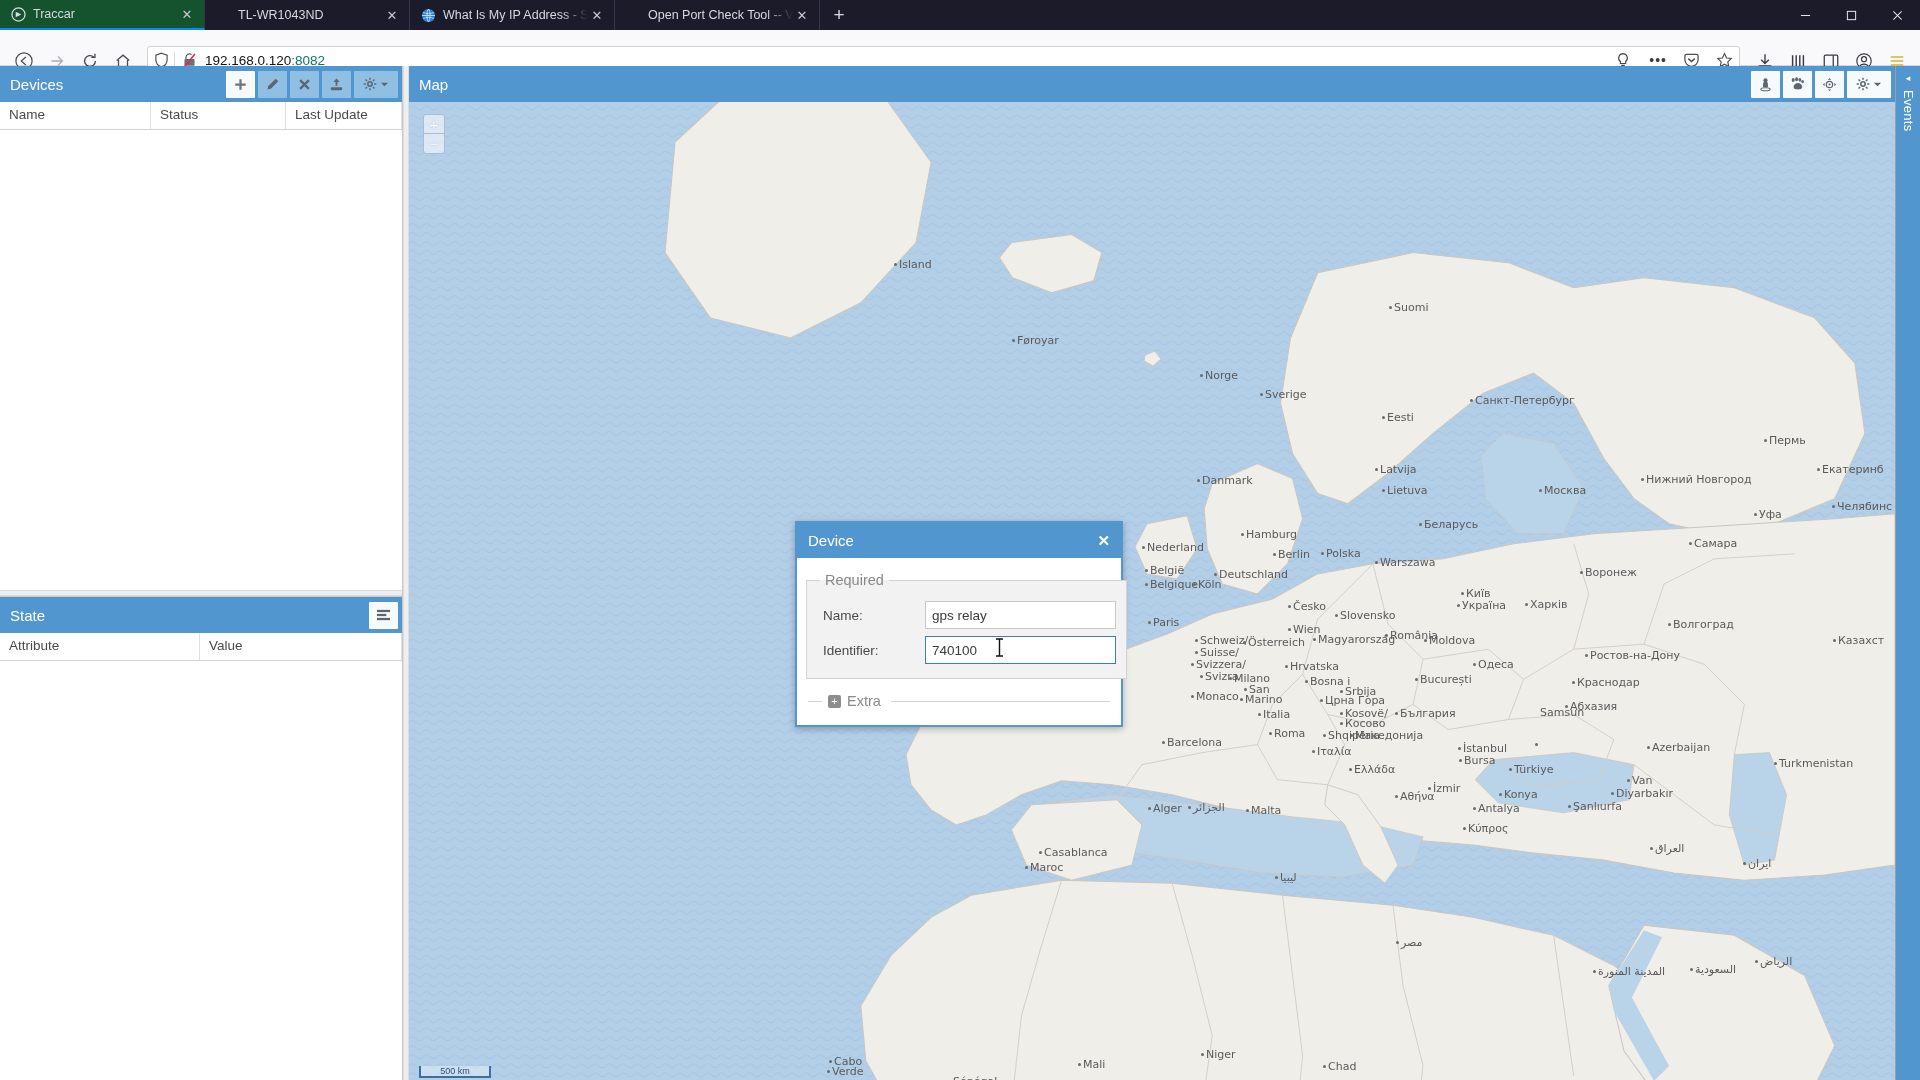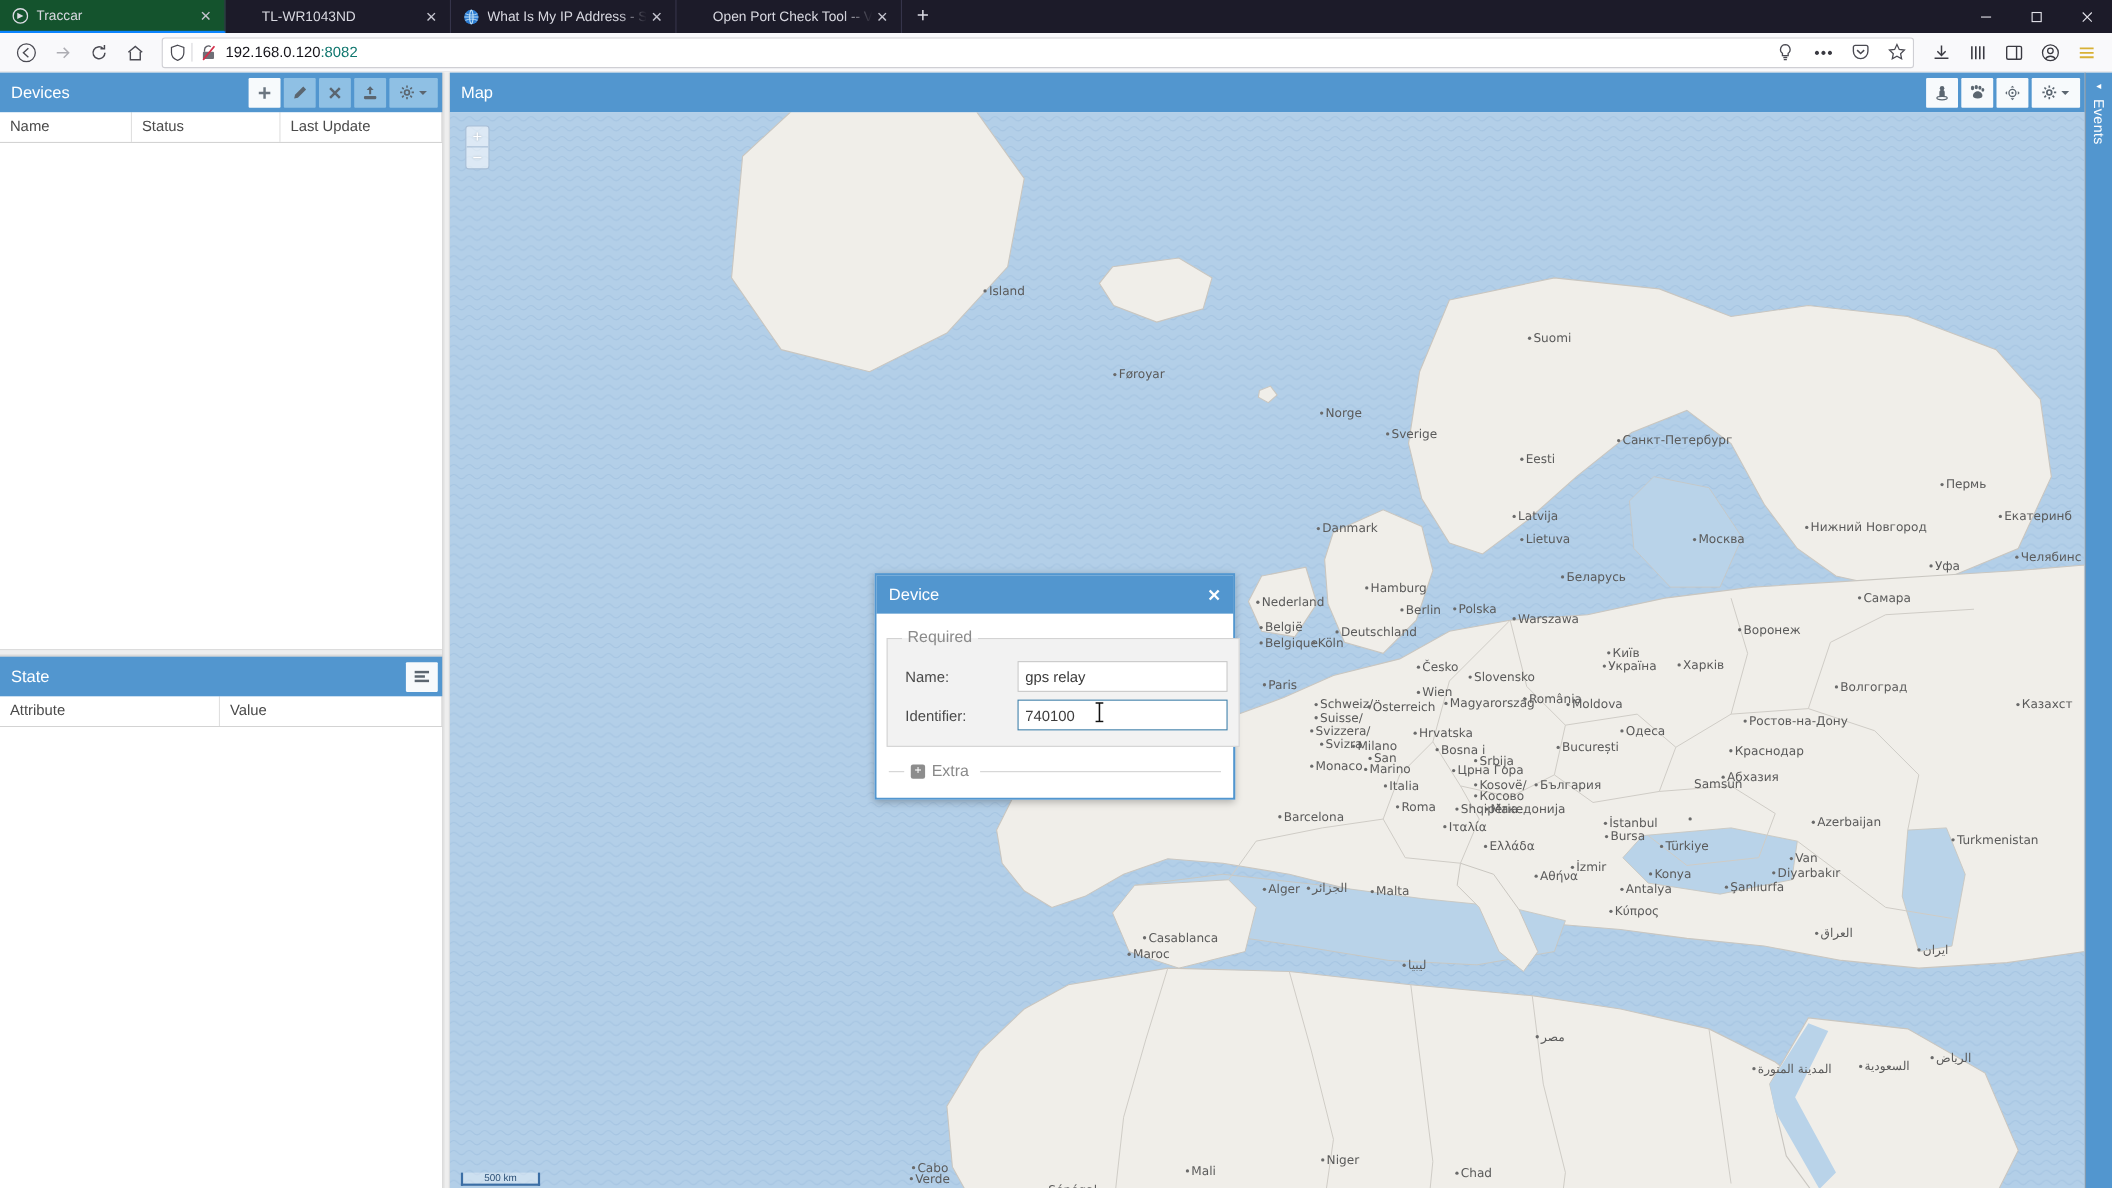--- a/index.html
+++ b/index.html
@@ -49,21 +49,21 @@
   }
   .winbtn {
     width: 46px; height: 30px;
     display: flex; align-items: center; justify-content: center;
     color: #e3e3ea; font-size: 12px;
   }
 
   .navbar {
     height: 36px; background: #f9f9fb;
     border-bottom: 1px solid #d7d7db;
-    display: flex; align-items: center; padding: 4px 7px;
+    display: flex; padding: 16px 7px;
   }
   .navicon {
     width: 33px; height: 30px; flex: none;
     display: flex; align-items: center; justify-content: center;
     color: #3a3a42;
   }
   .navicon.dim { color: #b1b1b5; }
   .urlbar {
     flex: 1; height: 28px; margin: 0 8px;
     background: #fff; border: 1px solid #cfcfd4; border-radius: 3px;
@@ -424,21 +424,21 @@
                 <circle cx="8" cy="8" r="2.5" fill="none" stroke="#5b6670" stroke-width="1.8"></circle>
                 <path d="M8 .8v2.4M8 12.8v2.4M.8 8h2.4M12.8 8h2.4M2.9 2.9l1.7 1.7M11.4 11.4l1.7 1.7M13.1 2.9l-1.7 1.7M4.6 11.4l-1.7 1.7" stroke="#5b6670" stroke-width="1.7"></path>
               </svg>
             <svg width="9" height="9" viewBox="0 0 10 10">
                 <path d="M1 3l4 4 4-4z" fill="#5b6670"></path>
               </svg>
           </span>
         </span>
       </div>
       <div class="grid-head">
-        <div class="col" style="width:120px">Name</div>
+        <div class="col" style="width:151px">Name</div>
         <div class="col" style="width:135px">Status</div>
         <div class="col" style="flex:1">Last Update</div>
       </div>
       <div class="grid-body"></div>
     </div>
 
     <div class="splitter"></div>
 
     <div id="state-panel">
       <div class="panel-header">

